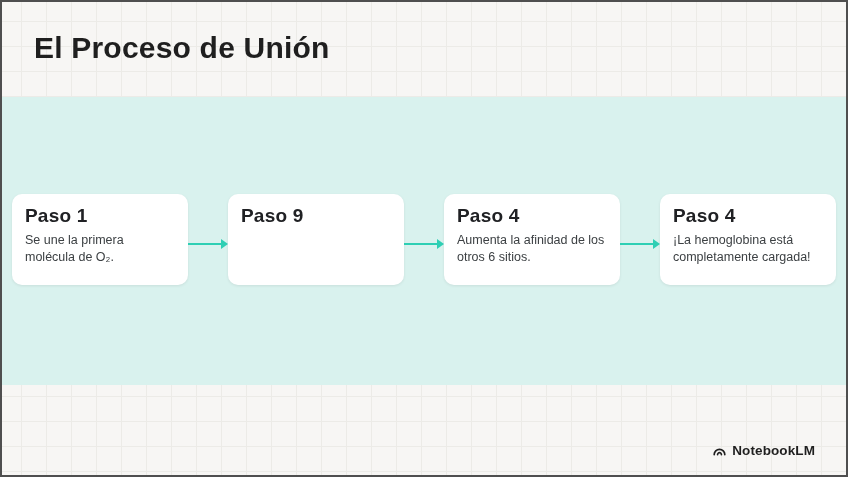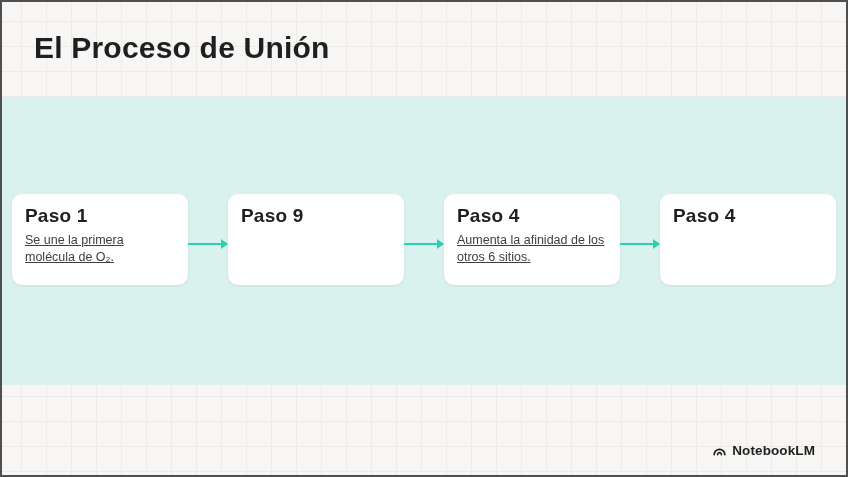--- a/index.html
+++ b/index.html
@@ -64,21 +64,20 @@
     font-size: 19px;
     font-weight: 700;
     color: #202124;
     letter-spacing: 0.2px;
   }
   .step-body {
     margin: 0;
     font-size: 12.5px;
     line-height: 17px;
     color: #3c4043;
-    text-decoration: underline;
   }
   .arrow {
     flex: 1 1 auto;
     display: flex;
     align-items: center;
     margin-top: 45px; 
     min-width: 0;
   }
   .arrow-line {
     flex: 1 1 auto;
@@ -143,20 +142,21 @@
       <p class="step-body">Aumenta la afinidad de los otros 6 sitios.</p>
     </div>
 
     <div class="arrow">
       <div class="arrow-line"></div>
       <div class="arrow-head"></div>
     </div>
 
     <div class="step-card">
       <h2 class="step-title">Paso 4</h2>
+      <p class="step-body">¡La hemoglobina está completamente cargada!</p>
     </div>
 
   </div>
 
   <div class="brand">
     <svg class="brand-icon" width="15" height="15" viewBox="0 0 15 15" aria-hidden="true">
       <path d="M2.2 11.6 A5.3 5.3 0 1 1 12.8 11.6" fill="none" stroke="#1f1f1f" stroke-width="1.7" stroke-linecap="round"></path>
       <path d="M5.6 11.6 A1.9 1.9 0 1 1 9.4 11.6" fill="none" stroke="#1f1f1f" stroke-width="1.7" stroke-linecap="round"></path>
     </svg>
     <span class="brand-text">NotebookLM</span>

